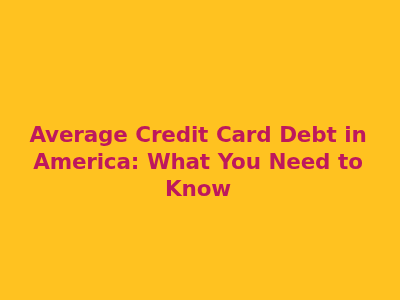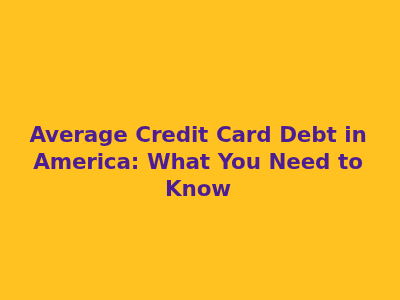--- a/index.html
+++ b/index.html
@@ -25,21 +25,21 @@
   }
 
   #headline {
     position: absolute;
     left: 0;
     right: 4px;
     top: 121px;
     margin: 0;
     padding: 0 6px;
     text-align: center;
-    color: #4c1d95;
+    color: #be185d;
     font-family: "DejaVu Sans", sans-serif;
     font-size: 21.5px;
     font-weight: 700;
     line-height: 27px;
     letter-spacing: -0.2px;
     word-spacing: 0.5px;
     white-space: pre-line;
     box-sizing: border-box;
     -webkit-font-smoothing: antialiased;
   }

